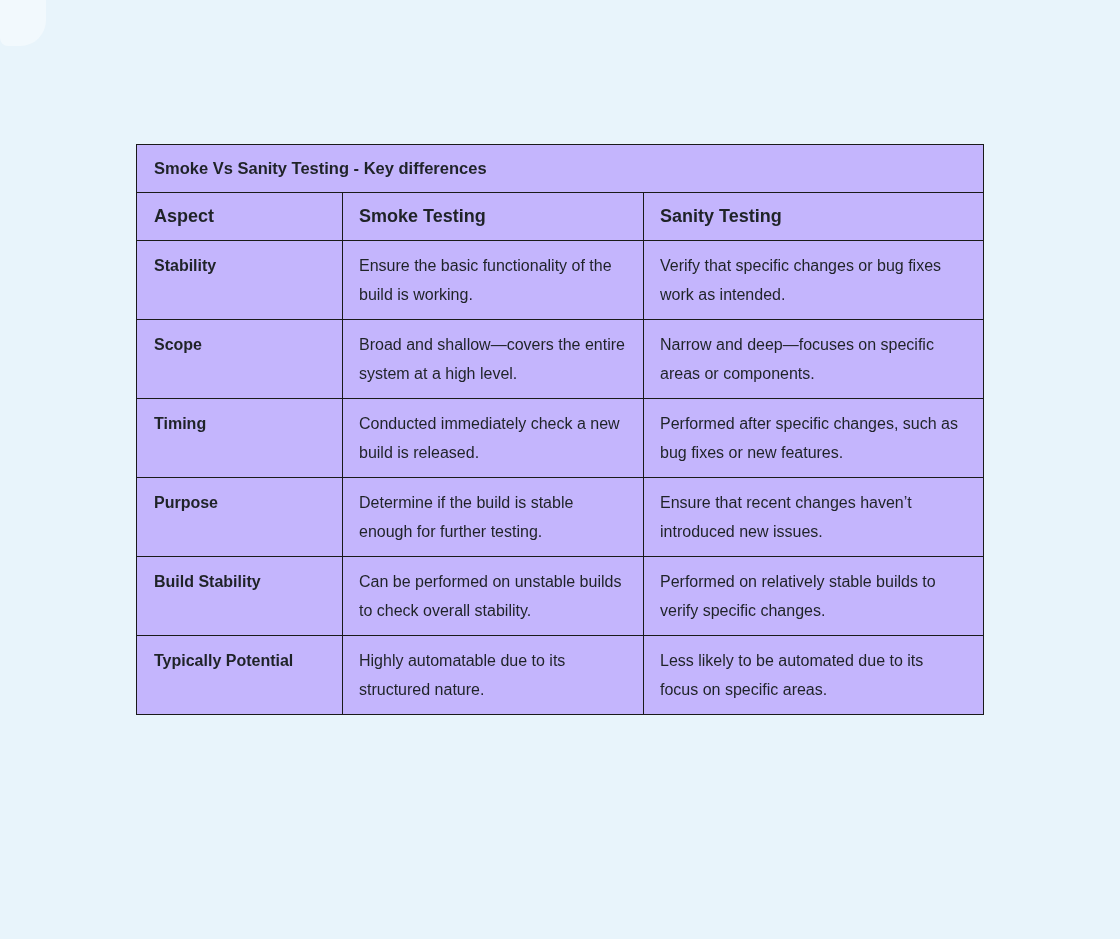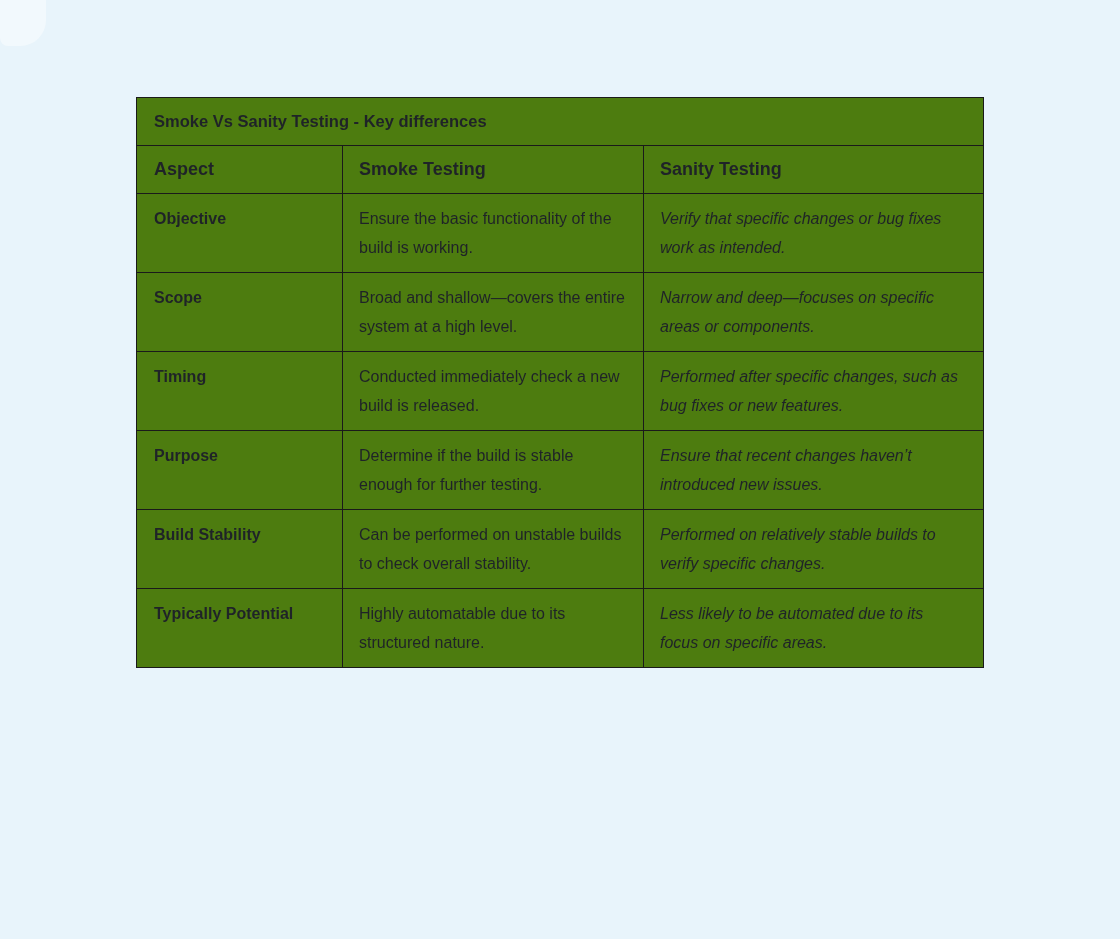--- a/index.html
+++ b/index.html
@@ -22,21 +22,22 @@
   .table-wrap {
     position: absolute;
     left: 136px;
     top: 97px;
     width: 847px;
   }
   table.cmp {
     width: 847px;
     table-layout: fixed;
     border-collapse: collapse;
-    background: #4d7c0f;
+    background: #c4b5fd;
+    margin-top: 47px;
   }
   table.cmp td, table.cmp th {
     border: 1.5px solid #1a1a1a;
     vertical-align: top;
     font-size: 16px;
     line-height: 29px;
     text-align: left;
   }
   tr.title-row td {
     font-weight: bold;
@@ -54,21 +55,21 @@
     height: 48px;
   }
   tr.header-row th.col-aspect { padding: 13px 16px 13px 17px; }
   tr.header-row th.col-smoke  { padding: 13px 16px; }
   tr.header-row th.col-sanity { padding: 13px 16px; }
   td.aspect-cell {
     font-weight: bold;
     padding: 10px 44px 10px 17px;
   }
   td.smoke-cell  { padding: 10px 12px 10px 16px; }
-  td.sanity-cell { padding: 10px 25px 10px 16px; font-style: italic; }
+  td.sanity-cell { padding: 10px 25px 10px 16px; }
   tr.body-row { height: 78px; }
   tr.row-execution { height: 107px; }
 </style>
 </head>
 <body style="background: rgb(232, 244, 251); color: rgb(31, 35, 40);">
 
 <div class="corner-artifact"></div>
 
 <div class="table-wrap">
   <table class="cmp">
@@ -81,21 +82,21 @@
       <tr class="title-row">
         <td colspan="3">Smoke Vs Sanity Testing - Key differences</td>
       </tr>
       <tr class="header-row">
         <th class="col-aspect">Aspect</th>
         <th class="col-smoke">Smoke Testing</th>
         <th class="col-sanity">Sanity Testing</th>
       </tr>
 
       <tr class="body-row">
-        <td class="aspect-cell">Objective</td>
+        <td class="aspect-cell">Stability</td>
         <td class="smoke-cell">Ensure the basic functionality of the build is working.</td>
         <td class="sanity-cell">Verify that specific changes or bug fixes work as intended.</td>
       </tr>
 
       <tr class="body-row">
         <td class="aspect-cell">Scope</td>
         <td class="smoke-cell">Broad and shallow—covers the entire system at a high level.</td>
         <td class="sanity-cell">Narrow and deep—focuses on specific areas or components.</td>
       </tr>
 

